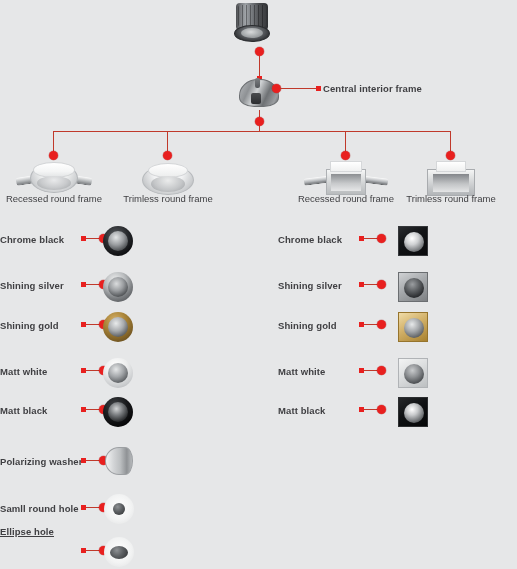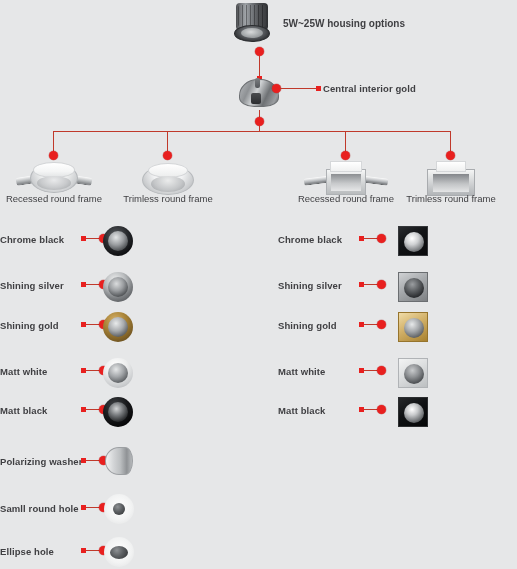--- a/index.html
+++ b/index.html
@@ -331,35 +331,34 @@
 <body>
 
 <div id="stage">
 
   <div class="housing art" style="left:234px; top:3px;">
     <div class="body"></div>
     <div class="fins"></div>
     <div class="ring"></div>
     <div class="lens"></div>
   </div>
-  <div class="top-cap" style="left:283px; top:18px;">5W~25W housing options</div>
 
   <div class="dot" style="left:255px; top:47px;"></div>
   <div class="vline" style="left:259px; top:56px; height:22px;"></div>
   <div class="sq" style="left:257px; top:76px;"></div>
 
   <div class="inring art" style="left:239px; top:75px;">
     <div class="cup"></div>
     <div class="tab"></div>
     <div class="slot"></div>
   </div>
   <div class="dot" style="left:272px; top:84px;"></div>
   <div class="hline" style="left:280px; top:88px; width:38px;"></div>
   <div class="sq" style="left:316px; top:86px;"></div>
-  <div class="lbl" style="left:323px; top:83px;">Central interior gold</div>
+  <div class="lbl" style="left:323px; top:83px;">Central interior frame</div>
 
   <div class="vline" style="left:259px; top:110px; height:12px;"></div>
   <div class="dot" style="left:255px; top:117px;"></div>
   <div class="hline" style="left:53px; top:131px; width:397px;"></div>
   <div class="vline" style="left:259px; top:126px; height:6px;"></div>
 
   <div class="vline" style="left:53px;  top:131px; height:23px;"></div>
   <div class="vline" style="left:167px; top:131px; height:23px;"></div>
   <div class="vline" style="left:345px; top:131px; height:23px;"></div>
   <div class="vline" style="left:450px; top:131px; height:23px;"></div>
@@ -447,21 +446,21 @@
   <div class="washer" style="left:105px; top:447px;"></div>
 
   <div class="lbl right" style="left:0px; top:503px; width:78px;">Samll round hole</div>
   <div class="sq" style="left:81px;  top:505px;"></div>
   <div class="hline" style="left:86px; top:507px; width:15px;"></div>
   <div class="dot" style="left:99px; top:503px;"></div>
   <div class="holeart" style="left:104px; top:494px;">
     <div class="pill" style="left:9px; top:9px; width:12px; height:12px;"></div>
   </div>
 
-  <div class="lbl right" style="left:0px; top:546px; width:78px;">Ellipse hole</div>
+  <div class="lbl right" style="left:0px; top:526px; width:78px;text-decoration:underline;">Ellipse hole</div>
   <div class="sq" style="left:81px;  top:548px;"></div>
   <div class="hline" style="left:86px; top:550px; width:15px;"></div>
   <div class="dot" style="left:99px; top:546px;"></div>
   <div class="holeart" style="left:104px; top:537px;">
     <div class="pill" style="left:6px; top:9px; width:18px; height:13px;"></div>
   </div>
 
   <div class="lbl right" style="left:278px; top:234px; width:78px;">Chrome black</div>
   <div class="sq" style="left:359px; top:236px;"></div>
   <div class="hline" style="left:364px; top:238px; width:15px;"></div>

